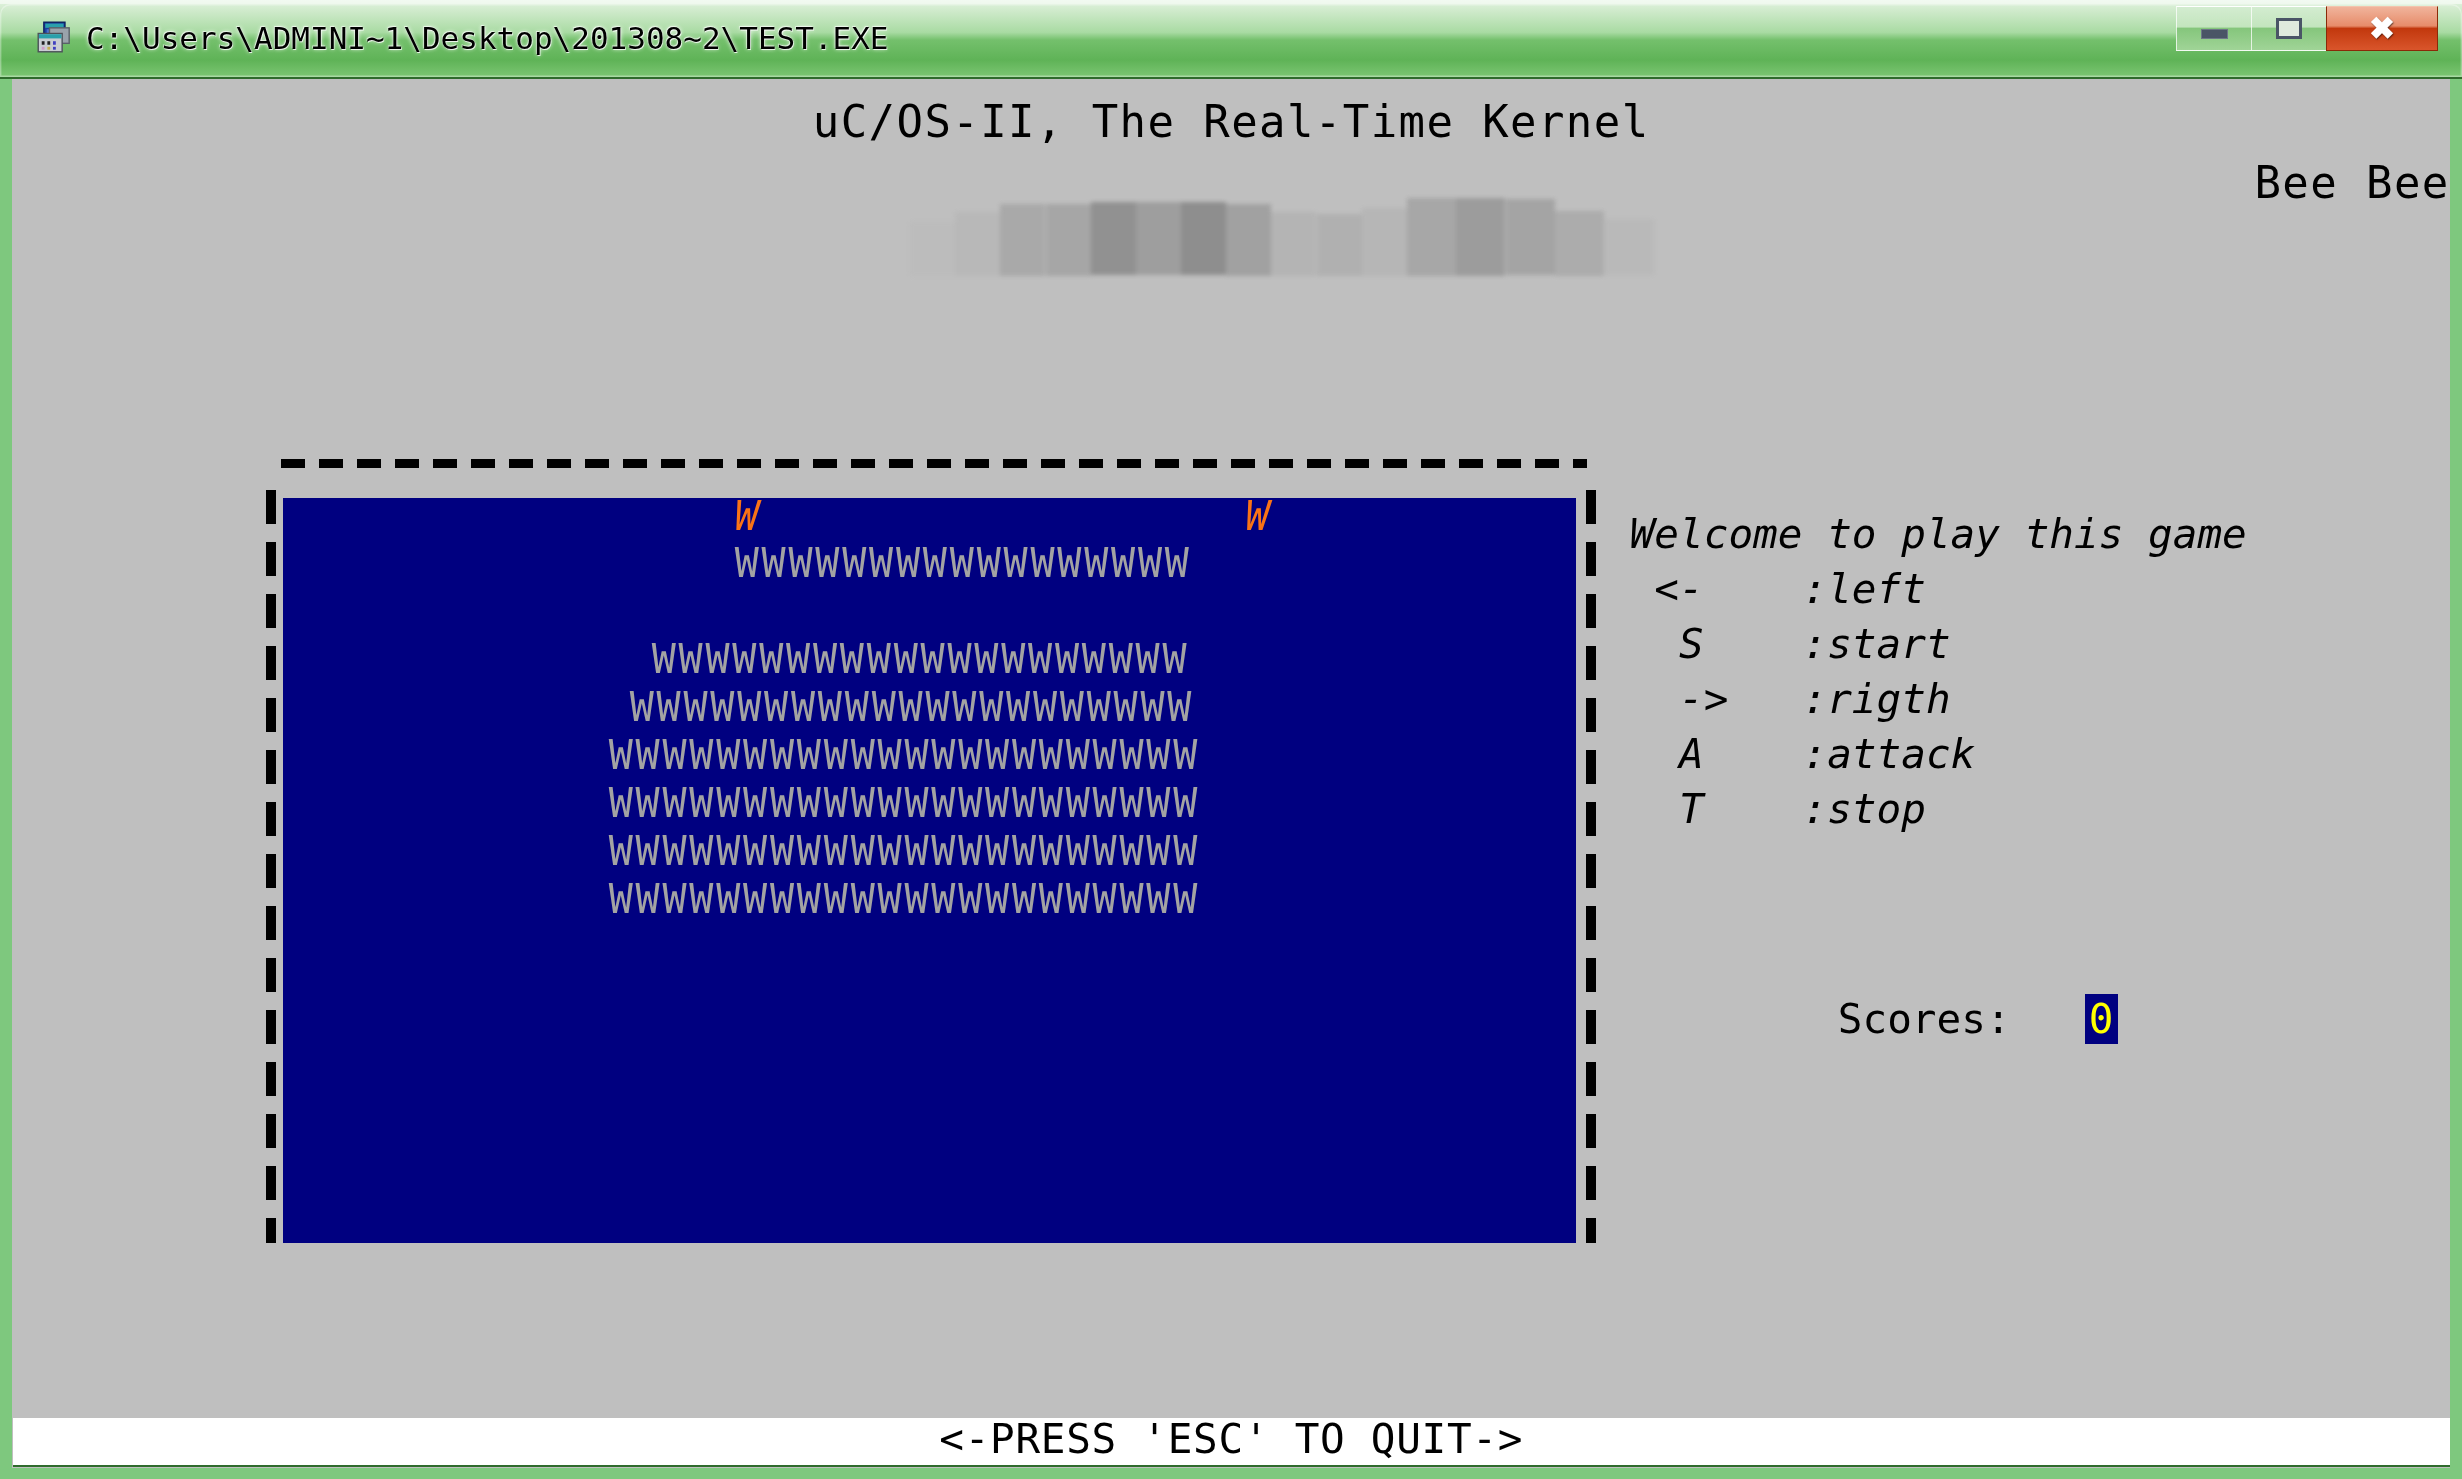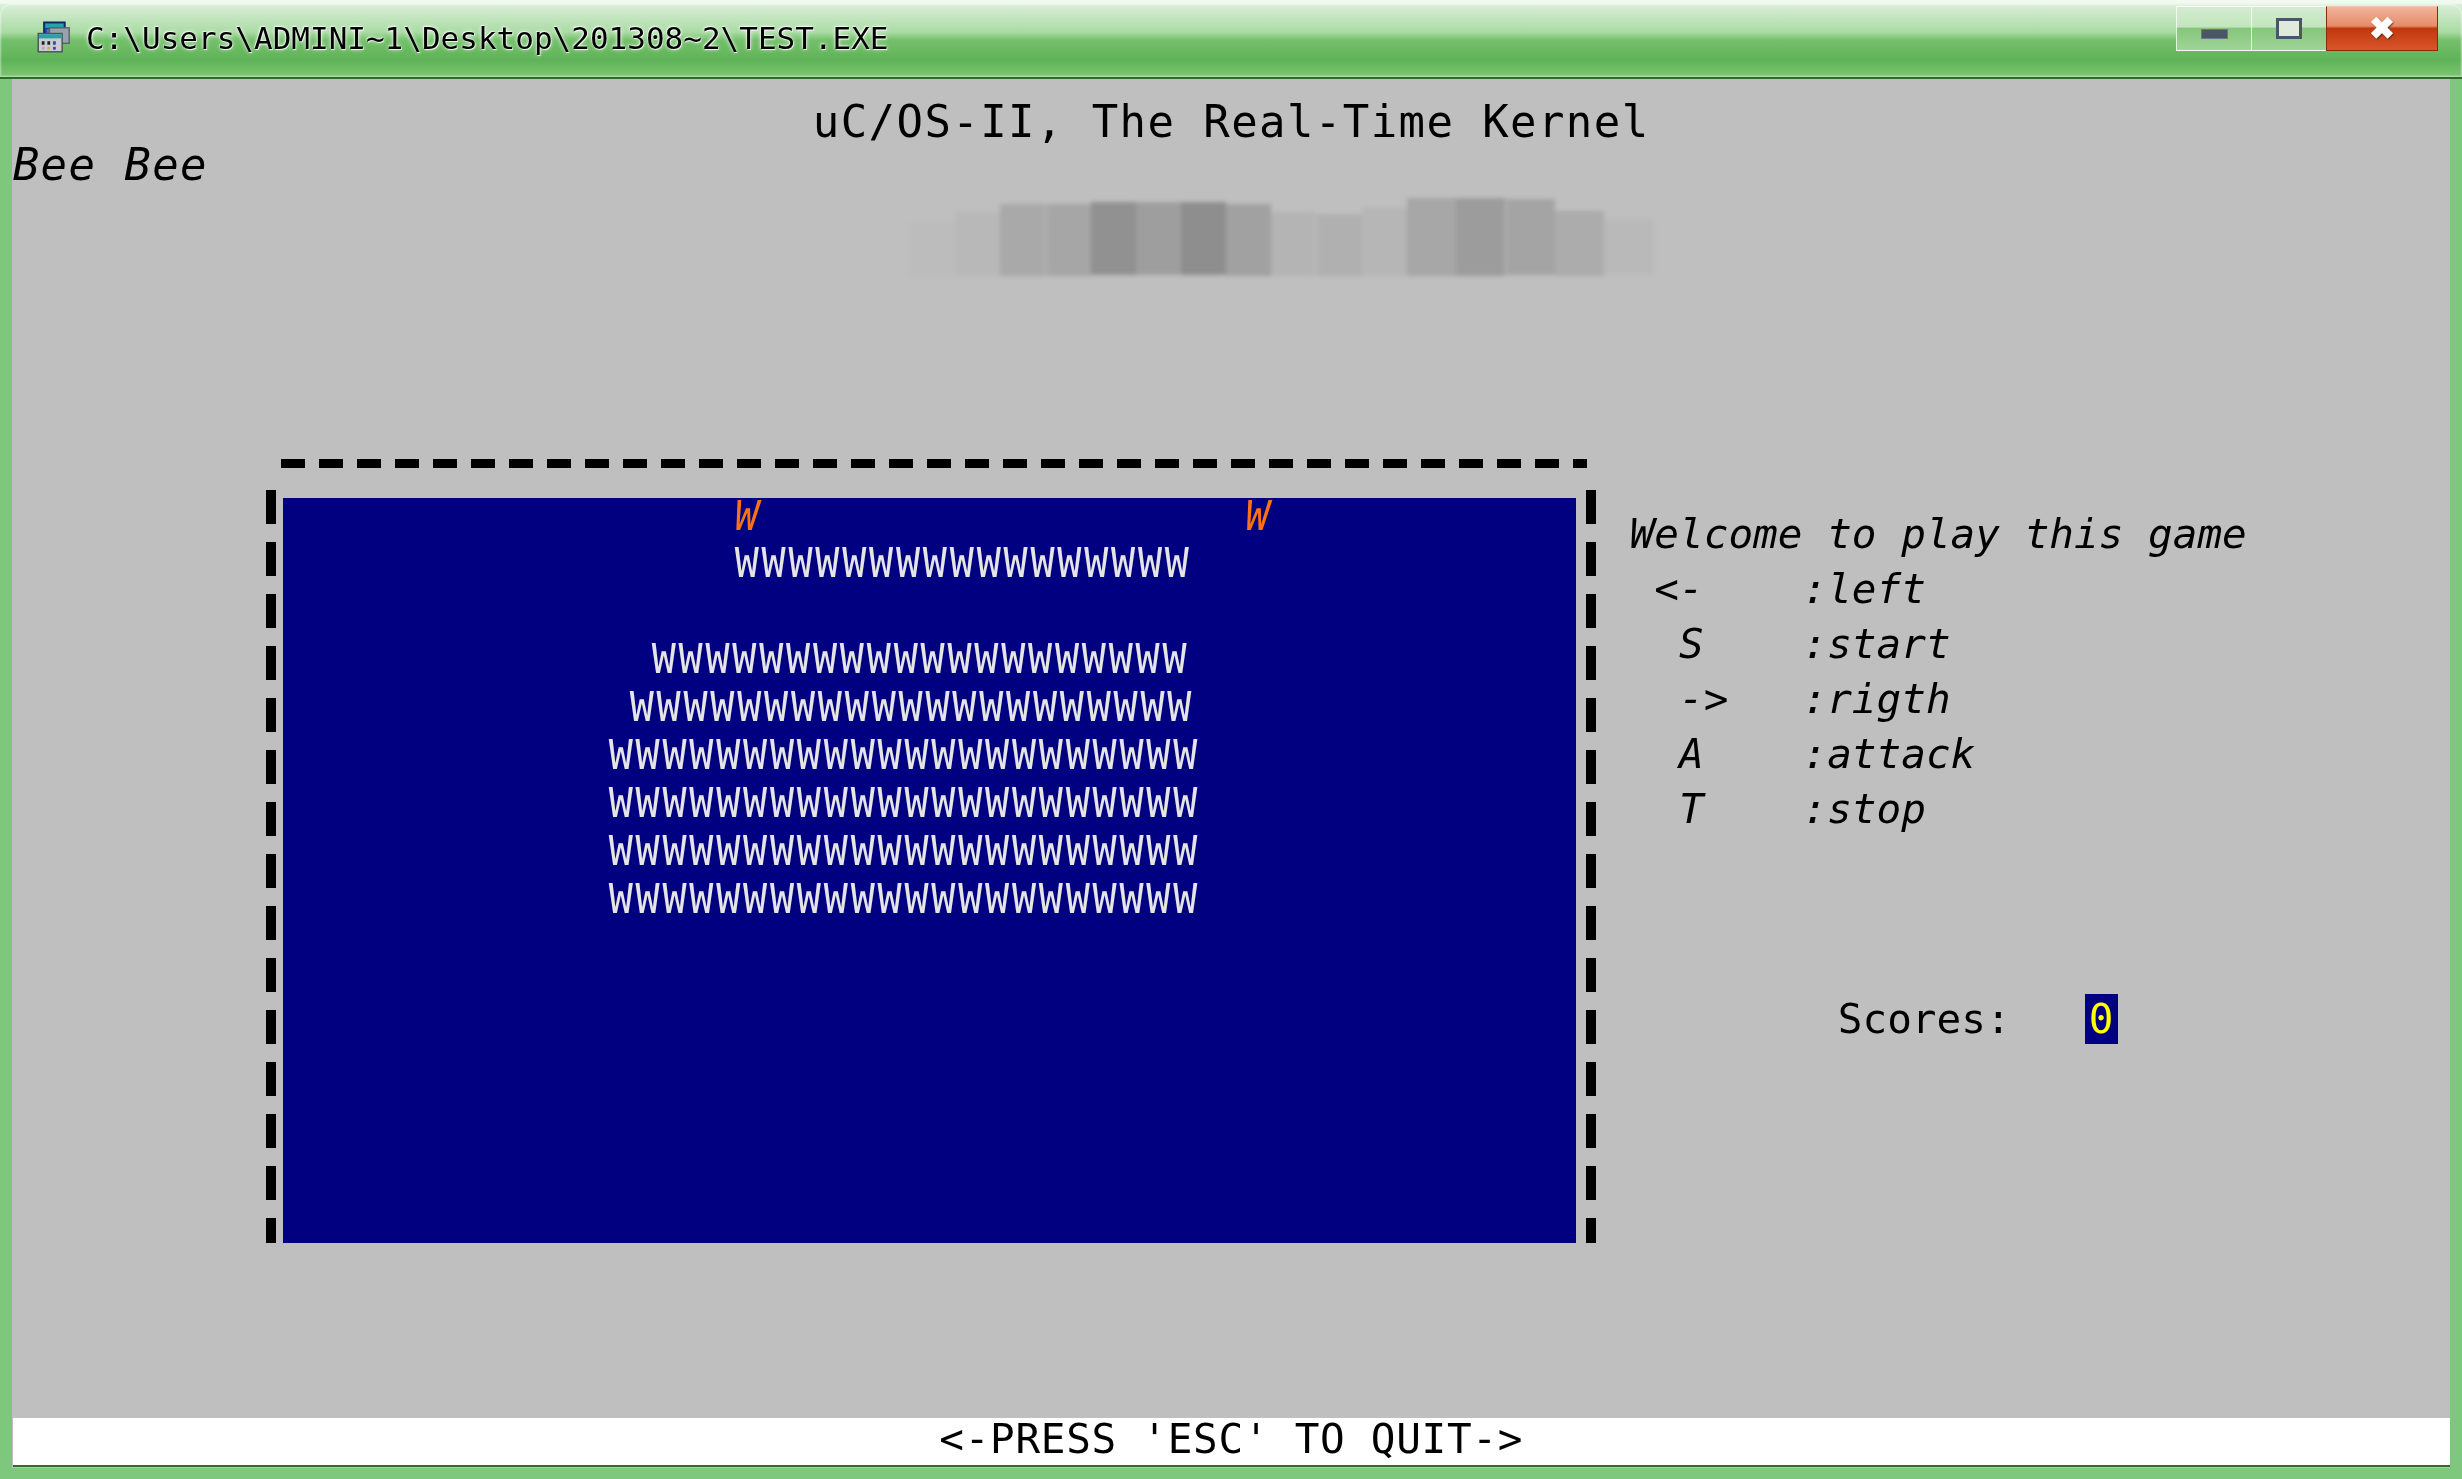--- a/index.html
+++ b/index.html
@@ -150,27 +150,26 @@
     position: absolute;
     left: 0; top: 18.4px;
     width: 2437px;
     text-align: center;
     font-size: 44px;
     line-height: 49px;
     letter-spacing: 1.4px;
   }
   .hdr-line2 {
     position: absolute;
-    left: 0; top: 61px;
+    left: 0; top: 79px;
     width: 2437px;
-    text-align: left;
+    text-align: right;
     font-size: 44px;
     line-height: 49px;
     letter-spacing: 1.4px;
-    font-style: italic;
   }
 
   
   .mosaic {
     position: absolute;
     left: 897px;
     top: 119px;
     width: 755px;
     height: 78px;
     filter: blur(2.1px);
@@ -217,21 +216,21 @@
     background: #000080;
     overflow: hidden;
   }
   .bee-row {
     position: absolute;
     white-space: pre;
     font-family: "DejaVu Sans Mono", "Liberation Mono", monospace;
     font-size: 40px;
     line-height: 42px;
     letter-spacing: 2.8px;
-    color: #e5e5e5;
+    color: #a3a3a3;
   }
   .bee-row.boss { color: #f97316; font-style: italic; }
   .player {
     position: absolute;
     white-space: pre;
     font-family: "DejaVu Sans Mono", "Liberation Mono", monospace;
     font-size: 44px;
     line-height: 45px;
     color: #ffff00;
     font-weight: bold;

